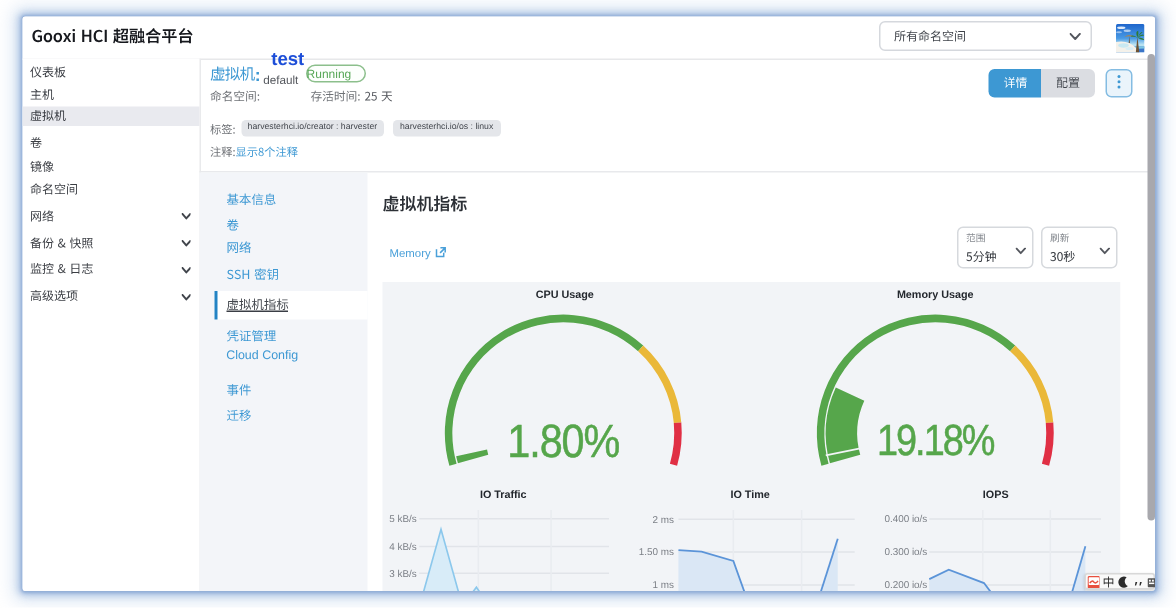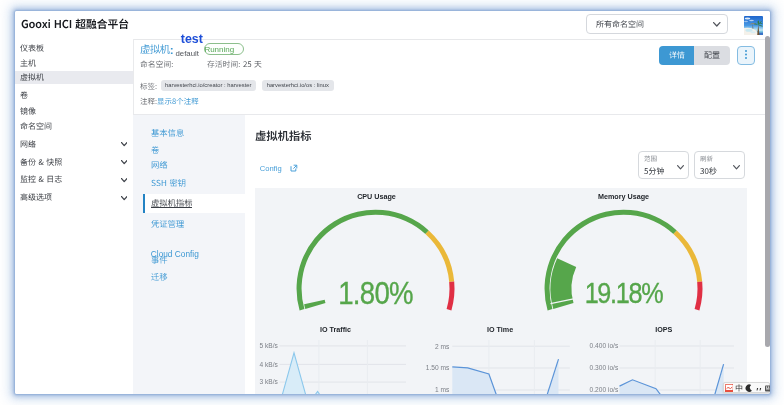--- a/index.html
+++ b/index.html
@@ -138,31 +138,31 @@
     <svg style="position:absolute;left:135.8px;top:174.8px;overflow:visible" width="35" height="2">
       <path fill="#3d98d3" d="M2.5 0.1Q1.9 0.1 1.3 -0.1Q0.8 -0.4 0.4 -0.8L0.9 -1.3Q1.2 -1.0 1.6 -0.8Q2.1 -0.6 2.5 -0.6Q3.1 -0.6 3.5 -0.8Q3.8 -1.1 3.8 -1.6Q3.8 -1.9 3.7 -2.1Q3.5 -2.3 3.3 -2.4Q3.1 -2.5 2.8 -2.6L1.9 -3.0Q1.6 -3.1 1.3 -3.3Q1.1 -3.5 0.9 -3.8Q0.7 -4.1 0.7 -4.6Q0.7 -5.1 0.9 -5.4Q1.2 -5.8 1.6 -6.0Q2.0 -6.2 2.6 -6.2Q3.1 -6.2 3.6 -6.0Q4.1 -5.8 4.4 -5.4L4.0 -5.0Q3.7 -5.2 3.4 -5.4Q3.0 -5.5 2.6 -5.5Q2.1 -5.5 1.8 -5.3Q1.5 -5.0 1.5 -4.6Q1.5 -4.3 1.6 -4.2Q1.8 -4.0 2.0 -3.8Q2.2 -3.7 2.5 -3.6L3.3 -3.2Q3.7 -3.1 4.0 -2.9Q4.3 -2.7 4.4 -2.4Q4.6 -2.1 4.6 -1.6Q4.6 -1.1 4.3 -0.7Q4.1 -0.3 3.6 -0.1Q3.2 0.1 2.5 0.1Z M7.5 0.1Q6.8 0.1 6.3 -0.1Q5.7 -0.4 5.3 -0.8L5.8 -1.3Q6.1 -1.0 6.6 -0.8Q7.0 -0.6 7.5 -0.6Q8.1 -0.6 8.4 -0.8Q8.8 -1.1 8.8 -1.6Q8.8 -1.9 8.6 -2.1Q8.5 -2.3 8.3 -2.4Q8.0 -2.5 7.7 -2.6L6.9 -3.0Q6.6 -3.1 6.3 -3.3Q6.0 -3.5 5.8 -3.8Q5.6 -4.1 5.6 -4.6Q5.6 -5.1 5.9 -5.4Q6.1 -5.8 6.6 -6.0Q7.0 -6.2 7.5 -6.2Q8.1 -6.2 8.6 -6.0Q9.0 -5.8 9.3 -5.4L8.9 -5.0Q8.6 -5.2 8.3 -5.4Q8.0 -5.5 7.5 -5.5Q7.0 -5.5 6.7 -5.3Q6.4 -5.0 6.4 -4.6Q6.4 -4.3 6.6 -4.2Q6.7 -4.0 6.9 -3.8Q7.2 -3.7 7.4 -3.6L8.3 -3.2Q8.6 -3.1 8.9 -2.9Q9.2 -2.7 9.4 -2.4Q9.5 -2.1 9.5 -1.6Q9.5 -1.1 9.3 -0.7Q9.0 -0.3 8.6 -0.1Q8.1 0.1 7.5 0.1Z M10.7 0.0V-6.1H11.5V-3.5H14.3V-6.1H15.1V0.0H14.3V-2.9H11.5V0.0Z M19.9 -4.6 20.4 -4.4Q20.2 -4.0 20.0 -3.5Q19.7 -3.1 19.3 -2.8L18.8 -3.1Q19.2 -3.4 19.5 -3.8Q19.8 -4.2 19.9 -4.6ZM20.9 -4.7H21.5V-3.1Q21.5 -3.0 21.6 -2.9Q21.7 -2.9 22.1 -2.9Q22.2 -2.9 22.4 -2.9Q22.6 -2.9 22.9 -2.9Q23.2 -2.9 23.4 -2.9Q23.7 -2.9 23.8 -2.9Q24.0 -2.9 24.1 -2.9Q24.2 -3.0 24.2 -3.2Q24.3 -3.4 24.3 -3.8Q24.4 -3.7 24.5 -3.7Q24.7 -3.6 24.8 -3.6Q24.8 -3.1 24.7 -2.8Q24.6 -2.5 24.4 -2.4Q24.2 -2.3 23.8 -2.3Q23.8 -2.3 23.6 -2.3Q23.4 -2.3 23.2 -2.3Q22.9 -2.3 22.7 -2.3Q22.5 -2.3 22.3 -2.3Q22.1 -2.3 22.0 -2.3Q21.6 -2.3 21.4 -2.4Q21.1 -2.5 21.0 -2.6Q20.9 -2.8 20.9 -3.1ZM21.3 -5.2 21.7 -5.6Q21.9 -5.5 22.2 -5.3Q22.5 -5.2 22.7 -5.0Q23.0 -4.8 23.1 -4.7L22.8 -4.3Q22.6 -4.4 22.4 -4.6Q22.2 -4.8 21.9 -4.9Q21.6 -5.1 21.3 -5.2ZM24.5 -4.2 24.9 -4.5Q25.2 -4.3 25.5 -4.1Q25.7 -3.8 26.0 -3.5Q26.2 -3.2 26.4 -3.0L25.9 -2.7Q25.7 -2.9 25.5 -3.2Q25.3 -3.5 25.0 -3.7Q24.8 -4.0 24.5 -4.2ZM24.1 -5.3 24.7 -5.0Q24.0 -4.3 23.1 -3.7Q22.2 -3.1 21.2 -2.6Q20.2 -2.2 19.1 -1.9Q19.1 -1.9 19.0 -2.0Q18.9 -2.1 18.9 -2.2Q18.8 -2.3 18.7 -2.4Q19.8 -2.6 20.8 -3.1Q21.9 -3.5 22.7 -4.0Q23.6 -4.6 24.1 -5.3ZM22.2 -2.1H22.9V0.0H22.2ZM24.8 -1.7H25.4V0.6H24.8ZM19.1 -6.3H26.1V-4.6H25.5V-5.7H19.7V-4.6H19.1ZM22.1 -7.0 22.7 -7.1Q22.8 -6.8 22.9 -6.5Q23.0 -6.3 23.0 -6.1L22.4 -6.0Q22.3 -6.2 22.3 -6.4Q22.2 -6.7 22.1 -7.0ZM19.8 -1.6H20.4V-0.3H25.2V0.3H19.8Z M31.2 -4.6H34.1V-4.1H31.2ZM31.2 -6.6H34.1V-6.0H31.2ZM31.2 -2.6H34.1V-2.1H31.2ZM33.7 -6.6H34.3V-0.2Q34.3 0.1 34.3 0.2Q34.2 0.4 34.0 0.4Q33.8 0.5 33.5 0.5Q33.2 0.6 32.8 0.6Q32.8 0.5 32.7 0.4Q32.7 0.3 32.7 0.1Q32.6 0.0 32.6 -0.0Q32.9 -0.0 33.2 -0.0Q33.5 -0.0 33.5 -0.0Q33.6 -0.0 33.7 -0.1Q33.7 -0.1 33.7 -0.2ZM31.0 -6.6H31.6V-3.1Q31.6 -2.6 31.6 -2.1Q31.5 -1.6 31.4 -1.1Q31.3 -0.6 31.1 -0.1Q30.9 0.3 30.5 0.7Q30.4 0.6 30.3 0.6Q30.3 0.5 30.1 0.5Q30.0 0.4 30.0 0.4Q30.4 -0.1 30.7 -0.7Q30.9 -1.3 30.9 -1.9Q31.0 -2.5 31.0 -3.1ZM28.3 -7.0 28.8 -6.8Q28.7 -6.3 28.4 -5.9Q28.2 -5.5 27.9 -5.1Q27.6 -4.7 27.3 -4.4Q27.3 -4.4 27.3 -4.5Q27.2 -4.7 27.1 -4.8Q27.1 -4.9 27.0 -5.0Q27.4 -5.3 27.7 -5.9Q28.1 -6.4 28.3 -7.0ZM28.1 -6.0H30.4V-5.5H27.9ZM28.2 0.6 28.2 0.0 28.4 -0.2 30.1 -1.1Q30.1 -0.9 30.2 -0.8Q30.2 -0.6 30.2 -0.5Q29.6 -0.2 29.3 -0.0Q28.9 0.2 28.7 0.3Q28.5 0.4 28.4 0.5Q28.3 0.5 28.2 0.6ZM27.6 -4.5H30.2V-4.0H27.6ZM27.2 -2.9H30.3V-2.3H27.2ZM28.2 0.6Q28.2 0.5 28.2 0.4Q28.1 0.3 28.1 0.2Q28.0 0.1 28.0 -0.0Q28.1 -0.1 28.2 -0.2Q28.4 -0.3 28.4 -0.6V-4.4H29.0V0.0Q29.0 0.0 28.9 0.1Q28.8 0.1 28.7 0.2Q28.6 0.2 28.5 0.3Q28.4 0.4 28.3 0.5Q28.2 0.5 28.2 0.6Z"></path>
     </svg>
     <svg style="position:absolute;left:135.8px;top:195.0px;overflow:visible" width="42" height="2">
       <path fill="#42464c" d="M4.0 -6.3H7.2V-5.8H4.0ZM1.4 -5.3H7.3V-4.7H1.4ZM1.5 -0.0H7.7V0.5H1.5ZM3.8 -7.0H4.4V-5.1H3.8ZM3.4 -2.4H4.0V0.3H3.4ZM5.0 -2.4H5.6V0.3H5.0ZM2.1 -4.0 6.3 -4.3 6.4 -3.9 2.1 -3.5ZM3.8 -4.9H4.3V-3.5Q4.3 -3.3 4.4 -3.2Q4.6 -3.2 4.9 -3.2Q5.0 -3.2 5.2 -3.2Q5.4 -3.2 5.6 -3.2Q5.8 -3.2 6.0 -3.2Q6.3 -3.2 6.5 -3.2Q6.7 -3.2 6.8 -3.2Q6.9 -3.2 7.0 -3.2Q7.1 -3.3 7.2 -3.4Q7.2 -3.5 7.2 -3.8Q7.3 -3.7 7.5 -3.6Q7.6 -3.6 7.7 -3.6Q7.7 -3.2 7.6 -3.0Q7.5 -2.9 7.3 -2.8Q7.2 -2.7 6.8 -2.7Q6.8 -2.7 6.6 -2.7Q6.4 -2.7 6.1 -2.7Q5.9 -2.7 5.6 -2.7Q5.4 -2.7 5.2 -2.7Q5.0 -2.7 4.9 -2.7Q4.4 -2.7 4.2 -2.8Q3.9 -2.8 3.8 -3.0Q3.8 -3.2 3.8 -3.5ZM1.1 -5.3H1.7V-3.3Q1.7 -2.8 1.7 -2.3Q1.6 -1.8 1.5 -1.3Q1.5 -0.8 1.3 -0.3Q1.1 0.2 0.9 0.7Q0.8 0.6 0.7 0.5Q0.6 0.5 0.5 0.4Q0.4 0.4 0.3 0.3Q0.6 -0.1 0.7 -0.5Q0.9 -1.0 1.0 -1.5Q1.0 -2.0 1.0 -2.4Q1.1 -2.9 1.1 -3.3ZM7.1 -5.3H7.2L7.3 -5.3L7.8 -5.2Q7.7 -4.8 7.5 -4.5Q7.4 -4.1 7.3 -3.9L6.7 -4.1Q6.8 -4.3 6.9 -4.6Q7.0 -4.9 7.1 -5.2ZM2.0 -1.9 2.5 -2.1Q2.6 -1.8 2.8 -1.6Q2.9 -1.3 3.0 -1.0Q3.1 -0.8 3.2 -0.6L2.6 -0.4Q2.6 -0.6 2.5 -0.8Q2.4 -1.1 2.2 -1.4Q2.1 -1.7 2.0 -1.9ZM6.6 -2.1 7.2 -1.9Q7.0 -1.5 6.7 -1.1Q6.5 -0.7 6.2 -0.4L5.8 -0.6Q5.9 -0.8 6.1 -1.1Q6.2 -1.3 6.4 -1.6Q6.5 -1.9 6.6 -2.1Z M8.5 -2.6Q9.0 -2.7 9.7 -2.9Q10.4 -3.1 11.0 -3.3L11.1 -2.8Q10.5 -2.5 9.9 -2.3Q9.2 -2.1 8.7 -2.0ZM8.6 -5.3H11.0V-4.7H8.6ZM9.7 -7.0H10.3V-0.1Q10.3 0.2 10.2 0.3Q10.1 0.5 10.0 0.5Q9.8 0.6 9.6 0.6Q9.3 0.6 8.9 0.6Q8.9 0.5 8.9 0.4Q8.8 0.2 8.8 0.1Q9.0 0.1 9.3 0.1Q9.5 0.1 9.5 0.1Q9.6 0.1 9.7 0.0Q9.7 0.0 9.7 -0.1ZM14.6 -2.6 15.1 -2.8Q15.4 -2.3 15.6 -1.8Q15.9 -1.3 16.1 -0.8Q16.3 -0.3 16.4 0.1L15.8 0.4Q15.7 0.0 15.5 -0.5Q15.3 -1.0 15.1 -1.5Q14.8 -2.1 14.6 -2.6ZM12.5 -6.0 13.1 -6.2Q13.3 -5.8 13.5 -5.3Q13.7 -4.9 13.9 -4.5Q14.1 -4.0 14.2 -3.7L13.6 -3.5Q13.5 -3.8 13.4 -4.2Q13.2 -4.7 13.0 -5.1Q12.8 -5.6 12.5 -6.0ZM15.0 -6.8 15.6 -6.7Q15.5 -5.4 15.4 -4.3Q15.3 -3.2 15.1 -2.3Q14.8 -1.4 14.4 -0.6Q13.9 0.1 13.2 0.6Q13.2 0.6 13.1 0.5Q13.0 0.4 12.9 0.3Q12.8 0.2 12.7 0.2Q13.4 -0.3 13.8 -1.0Q14.3 -1.7 14.5 -2.5Q14.7 -3.4 14.8 -4.5Q14.9 -5.5 15.0 -6.8ZM11.6 -0.1 11.5 -0.7 11.7 -1.0 13.6 -2.4Q13.7 -2.3 13.7 -2.1Q13.8 -2.0 13.9 -1.9Q13.2 -1.4 12.7 -1.1Q12.3 -0.7 12.1 -0.6Q11.9 -0.4 11.8 -0.3Q11.7 -0.2 11.6 -0.1ZM11.6 -0.1Q11.6 -0.2 11.5 -0.3Q11.4 -0.4 11.4 -0.5Q11.3 -0.5 11.3 -0.6Q11.3 -0.6 11.4 -0.8Q11.5 -0.9 11.6 -1.0Q11.7 -1.2 11.7 -1.4V-6.6H12.3V-0.9Q12.3 -0.9 12.2 -0.8Q12.1 -0.8 12.0 -0.7Q11.9 -0.6 11.8 -0.5Q11.7 -0.4 11.7 -0.3Q11.6 -0.2 11.6 -0.1Z M21.1 -6.5H23.2V-5.9H21.1ZM20.7 -6.5H21.3V-3.8Q21.3 -3.3 21.3 -2.7Q21.2 -2.1 21.1 -1.5Q21.0 -0.9 20.7 -0.4Q20.4 0.2 20.0 0.7Q19.9 0.6 19.8 0.5Q19.8 0.4 19.7 0.4Q19.6 0.3 19.5 0.3Q19.9 -0.2 20.2 -0.7Q20.4 -1.2 20.5 -1.7Q20.7 -2.3 20.7 -2.8Q20.7 -3.4 20.7 -3.8ZM22.9 -6.5H23.5V-0.5Q23.5 -0.3 23.5 -0.2Q23.5 -0.1 23.6 -0.0Q23.6 0.0 23.7 0.0Q23.8 0.0 23.8 0.0Q23.9 0.0 24.0 0.0Q24.1 0.0 24.1 -0.1Q24.2 -0.1 24.2 -0.2Q24.2 -0.2 24.2 -0.4Q24.2 -0.5 24.2 -0.8Q24.2 -1.1 24.2 -1.6Q24.3 -1.5 24.5 -1.4Q24.6 -1.3 24.7 -1.3Q24.7 -1.1 24.7 -0.8Q24.7 -0.5 24.7 -0.3Q24.7 -0.1 24.7 0.0Q24.6 0.3 24.4 0.5Q24.3 0.5 24.2 0.6Q24.1 0.6 24.0 0.6Q23.9 0.6 23.8 0.6Q23.6 0.6 23.6 0.6Q23.4 0.6 23.3 0.5Q23.2 0.5 23.1 0.4Q23.0 0.4 23.0 0.3Q22.9 0.2 22.9 -0.0Q22.9 -0.2 22.9 -0.6ZM17.0 -5.2H20.2V-4.6H17.0ZM18.4 -7.0H19.0V0.7H18.4ZM18.4 -4.8 18.8 -4.7Q18.7 -4.2 18.5 -3.6Q18.3 -3.1 18.1 -2.6Q17.9 -2.1 17.7 -1.6Q17.4 -1.2 17.2 -0.9Q17.1 -1.0 17.0 -1.2Q16.9 -1.3 16.8 -1.5Q17.1 -1.7 17.3 -2.1Q17.5 -2.5 17.7 -3.0Q17.9 -3.4 18.1 -3.9Q18.3 -4.4 18.4 -4.8ZM19.0 -3.9Q19.0 -3.8 19.2 -3.6Q19.4 -3.4 19.6 -3.2Q19.9 -2.9 20.0 -2.7Q20.2 -2.5 20.3 -2.5L19.9 -1.9Q19.8 -2.1 19.6 -2.3Q19.5 -2.5 19.3 -2.8Q19.1 -3.1 18.9 -3.3Q18.7 -3.5 18.6 -3.6Z M28.6 -6.9H29.2V-4.6Q29.2 -4.4 29.3 -4.3Q29.4 -4.2 29.8 -4.2Q29.9 -4.2 30.1 -4.2Q30.2 -4.2 30.5 -4.2Q30.7 -4.2 31.0 -4.2Q31.2 -4.2 31.4 -4.2Q31.6 -4.2 31.7 -4.2Q31.9 -4.2 32.0 -4.3Q32.1 -4.4 32.2 -4.6Q32.2 -4.8 32.3 -5.3Q32.4 -5.2 32.5 -5.2Q32.7 -5.1 32.8 -5.1Q32.8 -4.5 32.7 -4.2Q32.6 -3.9 32.4 -3.8Q32.1 -3.7 31.7 -3.7Q31.7 -3.7 31.5 -3.7Q31.3 -3.7 31.0 -3.7Q30.7 -3.7 30.5 -3.7Q30.2 -3.7 30.0 -3.7Q29.8 -3.7 29.8 -3.7Q29.3 -3.7 29.0 -3.8Q28.8 -3.8 28.7 -4.0Q28.6 -4.2 28.6 -4.6ZM31.8 -6.5 32.3 -6.0Q31.9 -5.8 31.3 -5.7Q30.8 -5.5 30.2 -5.4Q29.6 -5.3 29.0 -5.2Q29.0 -5.3 28.9 -5.4Q28.9 -5.5 28.8 -5.6Q29.3 -5.7 29.9 -5.9Q30.5 -6.0 31.0 -6.2Q31.5 -6.3 31.8 -6.5ZM28.6 -3.0H32.5V0.6H31.9V-2.4H29.1V0.7H28.6ZM28.9 -1.6H32.1V-1.1H28.9ZM28.8 -0.2H32.1V0.3H28.8ZM25.2 -2.6Q25.5 -2.7 26.0 -2.8Q26.5 -2.9 27.0 -3.1Q27.5 -3.2 28.1 -3.4L28.1 -2.8Q27.4 -2.6 26.7 -2.4Q25.9 -2.1 25.3 -2.0ZM25.3 -5.3H28.0V-4.7H25.3ZM26.4 -7.0H27.0V-0.1Q27.0 0.2 27.0 0.3Q26.9 0.5 26.7 0.5Q26.6 0.6 26.3 0.6Q26.0 0.7 25.6 0.7Q25.6 0.5 25.6 0.4Q25.5 0.2 25.4 0.1Q25.7 0.1 26.0 0.1Q26.2 0.1 26.3 0.1Q26.4 0.1 26.4 0.0Q26.4 0.0 26.4 -0.1Z M37.1 -6.3H40.7V-5.8H37.1ZM36.7 -4.4H41.1V-3.8H36.7ZM38.5 -4.1H39.1V-0.1Q39.1 0.1 39.0 0.3Q39.0 0.4 38.8 0.5Q38.6 0.6 38.3 0.6Q38.0 0.6 37.6 0.6Q37.6 0.5 37.5 0.3Q37.5 0.1 37.4 -0.0Q37.7 0.0 38.0 0.0Q38.2 0.0 38.3 0.0Q38.4 -0.0 38.4 -0.0Q38.5 -0.1 38.5 -0.1ZM39.7 -2.7 40.2 -2.9Q40.4 -2.5 40.6 -2.0Q40.8 -1.5 40.9 -1.1Q41.1 -0.7 41.1 -0.3L40.6 -0.1Q40.5 -0.5 40.4 -0.9Q40.2 -1.3 40.0 -1.8Q39.9 -2.3 39.7 -2.7ZM37.3 -2.8 37.8 -2.7Q37.7 -2.2 37.5 -1.8Q37.4 -1.3 37.2 -0.9Q37.0 -0.5 36.7 -0.1Q36.7 -0.2 36.6 -0.3Q36.5 -0.3 36.4 -0.4Q36.3 -0.4 36.2 -0.5Q36.6 -0.9 36.8 -1.6Q37.1 -2.2 37.3 -2.8ZM33.6 -5.2H36.6V-4.6H33.6ZM34.9 -7.0H35.5V0.7H34.9ZM34.8 -4.9 35.2 -4.7Q35.1 -4.3 35.0 -3.8Q34.8 -3.3 34.6 -2.8Q34.4 -2.3 34.2 -1.9Q34.0 -1.5 33.7 -1.2Q33.7 -1.3 33.7 -1.4Q33.6 -1.5 33.5 -1.6Q33.5 -1.7 33.4 -1.8Q33.7 -2.1 34.0 -2.6Q34.2 -3.2 34.5 -3.7Q34.7 -4.3 34.8 -4.9ZM35.5 -4.5Q35.5 -4.4 35.7 -4.2Q35.9 -4.0 36.0 -3.7Q36.2 -3.5 36.4 -3.3Q36.6 -3.1 36.6 -3.0L36.3 -2.5Q36.2 -2.6 36.0 -2.9Q35.9 -3.1 35.7 -3.4Q35.5 -3.6 35.4 -3.8Q35.2 -4.1 35.1 -4.2Z"></path>
     </svg>
     <div style="position:absolute;left:135.8px;top:196.2px;width:41.5px;height:1px;background:#3a3e45"></div>
     <svg style="position:absolute;left:135.8px;top:215.6px;overflow:visible" width="33" height="2">
       <path fill="#3d98d3" d="M2.2 -2.4H2.8V-1.6Q2.8 -1.2 2.6 -0.8Q2.5 -0.3 2.0 0.0Q1.6 0.4 0.7 0.7Q0.7 0.6 0.6 0.5Q0.5 0.4 0.5 0.3Q0.4 0.2 0.3 0.1Q0.9 -0.0 1.3 -0.2Q1.7 -0.4 1.9 -0.7Q2.0 -0.9 2.1 -1.1Q2.2 -1.4 2.2 -1.6ZM2.4 -2.4H5.7V-1.8H2.4ZM5.4 -2.4H6.0V-0.3Q6.0 -0.1 6.1 -0.1Q6.2 -0.0 6.3 -0.0Q6.4 -0.0 6.5 -0.0Q6.6 -0.0 6.8 -0.0Q6.9 -0.0 7.0 -0.0Q7.1 -0.0 7.2 -0.0Q7.3 -0.0 7.4 -0.1Q7.4 -0.2 7.5 -0.4Q7.5 -0.6 7.5 -1.1Q7.6 -1.0 7.7 -1.0Q7.8 -0.9 7.9 -0.9Q8.0 -0.8 8.0 -0.8Q8.0 -0.3 7.9 0.0Q7.9 0.3 7.7 0.4Q7.5 0.5 7.2 0.5Q7.2 0.5 7.1 0.5Q6.9 0.5 6.8 0.5Q6.6 0.5 6.5 0.5Q6.3 0.5 6.3 0.5Q5.9 0.5 5.8 0.5Q5.6 0.4 5.5 0.2Q5.4 0.0 5.4 -0.3ZM7.0 -6.9 7.5 -6.4Q6.9 -6.3 6.1 -6.2Q5.4 -6.1 4.6 -6.0Q3.7 -5.9 3.0 -5.9Q3.0 -6.0 2.9 -6.1Q2.9 -6.2 2.8 -6.3Q3.4 -6.4 4.0 -6.4Q4.6 -6.5 5.1 -6.6Q5.7 -6.6 6.2 -6.7Q6.7 -6.8 7.0 -6.9ZM2.5 -5.1H7.9V-4.6H2.5ZM2.8 -3.6H7.7V-3.0H2.8ZM4.8 -6.4H5.5V-3.3H4.8ZM2.3 -7.0 2.8 -6.8Q2.6 -6.3 2.2 -5.8Q1.9 -5.3 1.5 -4.9Q1.1 -4.5 0.7 -4.2Q0.6 -4.2 0.5 -4.3Q0.4 -4.4 0.4 -4.5Q0.3 -4.6 0.2 -4.6Q0.8 -5.0 1.4 -5.7Q1.9 -6.3 2.3 -7.0ZM1.4 -5.2 2.0 -5.8 2.0 -5.8V-2.8H1.4Z M13.7 -6.2H14.3V0.1H13.7ZM11.9 -4.2H12.5V0.1H11.9ZM13.9 -3.6H16.0V-3.0H13.9ZM11.5 -6.3H16.1V-5.8H11.5ZM11.2 -0.2H16.3V0.3H11.2ZM9.1 -6.4 9.6 -6.8Q9.8 -6.6 10.0 -6.4Q10.3 -6.1 10.5 -5.9Q10.7 -5.7 10.9 -5.5L10.4 -5.1Q10.3 -5.3 10.1 -5.5Q9.9 -5.7 9.6 -6.0Q9.4 -6.2 9.1 -6.4ZM9.8 0.4 9.7 -0.2 9.8 -0.4 11.3 -1.6Q11.4 -1.5 11.4 -1.4Q11.4 -1.3 11.5 -1.2Q11.5 -1.1 11.6 -1.0Q11.0 -0.6 10.7 -0.3Q10.4 -0.1 10.2 0.1Q10.0 0.2 9.9 0.3Q9.9 0.4 9.8 0.4ZM8.7 -4.4H10.3V-3.8H8.7ZM9.8 0.4Q9.8 0.4 9.7 0.3Q9.6 0.2 9.6 0.1Q9.5 0.0 9.4 0.0Q9.5 -0.1 9.6 -0.2Q9.7 -0.3 9.8 -0.5Q9.9 -0.7 9.9 -0.9V-4.4H10.5V-0.5Q10.5 -0.5 10.4 -0.4Q10.4 -0.3 10.2 -0.2Q10.1 -0.1 10.0 0.0Q9.9 0.1 9.9 0.2Q9.8 0.4 9.8 0.4Z M18.8 -0.1H23.2V0.4H18.8ZM17.4 -4.6H24.2V-3.3H23.6V-4.2H18.0V-3.3H17.4ZM18.8 -3.6H23.2V-2.0H18.8V-2.4H22.6V-3.2H18.8ZM18.8 -1.4H23.6V0.7H23.0V-0.9H18.8ZM18.4 -3.6H19.0V0.7H18.4ZM20.3 -5.2 20.8 -5.3Q20.9 -5.1 21.0 -4.9Q21.1 -4.7 21.2 -4.5L20.6 -4.4Q20.6 -4.5 20.5 -4.8Q20.4 -5.0 20.3 -5.2ZM18.0 -6.3H20.6V-5.8H18.0ZM21.4 -6.3H24.4V-5.8H21.4ZM18.0 -7.0 18.6 -6.9Q18.4 -6.3 18.1 -5.7Q17.8 -5.2 17.5 -4.8Q17.4 -4.9 17.3 -4.9Q17.2 -5.0 17.1 -5.0Q17.0 -5.1 17.0 -5.1Q17.3 -5.5 17.6 -6.0Q17.8 -6.5 18.0 -7.0ZM21.5 -7.0 22.1 -6.9Q22.0 -6.4 21.7 -5.9Q21.5 -5.4 21.2 -5.1Q21.1 -5.2 21.1 -5.2Q21.0 -5.3 20.9 -5.3Q20.8 -5.4 20.7 -5.4Q21.0 -5.7 21.2 -6.1Q21.4 -6.5 21.5 -7.0ZM18.7 -6.0 19.2 -6.1Q19.3 -5.9 19.5 -5.6Q19.6 -5.3 19.7 -5.1L19.2 -4.9Q19.1 -5.1 19.0 -5.4Q18.8 -5.7 18.7 -6.0ZM22.2 -5.9 22.7 -6.1Q22.9 -5.9 23.1 -5.6Q23.3 -5.3 23.4 -5.1L22.9 -4.9Q22.8 -5.1 22.6 -5.4Q22.4 -5.7 22.2 -5.9Z M28.9 -4.5V-3.4H31.9V-4.5ZM28.9 -6.0V-5.0H31.9V-6.0ZM28.3 -6.6H32.5V-2.9H28.3ZM28.2 -1.9H32.6V-1.3H28.2ZM27.5 -0.2H32.9V0.4H27.5ZM25.3 -6.4H27.9V-5.8H25.3ZM25.4 -4.0H27.7V-3.4H25.4ZM25.2 -0.8Q25.5 -0.9 26.0 -1.1Q26.4 -1.2 26.9 -1.3Q27.3 -1.5 27.8 -1.7L27.9 -1.1Q27.3 -0.8 26.6 -0.6Q25.9 -0.4 25.3 -0.2ZM26.3 -6.2H26.9V-1.0L26.3 -0.9ZM30.1 -6.3H30.7V-3.1H30.7V0.1H30.1V-3.1H30.1Z"></path>
     </svg>
-    <div style="position:absolute;left:135.8px;top:238px;font:8.3px 'Liberation Sans',sans-serif;color:#3d98d3">Cloud Config</div>
+    <div style="position:absolute;left:135.8px;top:220px;font:8.3px 'Liberation Sans',sans-serif;color:#3d98d3">Cloud Config</div>
     <svg style="position:absolute;left:135.8px;top:252.1px;overflow:visible" width="17" height="2">
       <path fill="#3d98d3" d="M3.8 -7.0H4.4V-0.0Q4.4 0.2 4.4 0.4Q4.3 0.5 4.1 0.6Q3.9 0.7 3.5 0.7Q3.2 0.7 2.7 0.7Q2.7 0.6 2.6 0.4Q2.5 0.3 2.5 0.2Q2.7 0.2 2.9 0.2Q3.2 0.2 3.4 0.2Q3.5 0.2 3.6 0.2Q3.7 0.2 3.8 0.1Q3.8 0.1 3.8 -0.0ZM0.6 -6.3H7.8V-5.8H0.6ZM2.0 -4.9V-4.3H6.3V-4.9ZM1.4 -5.3H6.9V-3.8H1.4ZM1.2 -3.2H7.1V-0.2H6.4V-2.8H1.2ZM0.4 -2.2H7.9V-1.7H0.4ZM1.1 -1.1H6.8V-0.6H1.1Z M13.3 -6.9H13.9V0.7H13.3ZM11.9 -6.6 12.5 -6.4Q12.4 -5.9 12.2 -5.3Q12.0 -4.7 11.8 -4.3Q11.6 -3.8 11.4 -3.4Q11.3 -3.4 11.2 -3.5Q11.1 -3.6 11.0 -3.6Q10.9 -3.7 10.9 -3.7Q11.1 -4.1 11.3 -4.5Q11.5 -5.0 11.6 -5.5Q11.8 -6.0 11.9 -6.6ZM12.0 -5.3H15.8V-4.7H11.8ZM10.9 -2.8H16.2V-2.2H10.9ZM10.5 -6.9 11.1 -6.8Q10.8 -6.1 10.5 -5.4Q10.2 -4.7 9.8 -4.1Q9.4 -3.5 8.9 -3.0Q8.9 -3.1 8.8 -3.2Q8.8 -3.3 8.7 -3.4Q8.6 -3.6 8.6 -3.6Q9.0 -4.0 9.3 -4.6Q9.7 -5.1 10.0 -5.7Q10.3 -6.3 10.5 -6.9ZM9.7 -4.8 10.3 -5.4 10.3 -5.4V0.6H9.7Z"></path>
     </svg>
     <svg style="position:absolute;left:135.8px;top:269.0px;overflow:visible" width="17" height="2">
       <path fill="#3d98d3" d="M2.6 -4.1H7.9V-3.5H2.6ZM4.9 -6.2H5.5V-0.5H4.9ZM6.9 -6.9 7.4 -6.4Q6.8 -6.2 6.1 -6.1Q5.3 -5.9 4.5 -5.8Q3.7 -5.7 2.9 -5.6Q2.9 -5.8 2.9 -5.9Q2.8 -6.0 2.8 -6.1Q3.3 -6.2 3.9 -6.3Q4.5 -6.3 5.1 -6.4Q5.6 -6.5 6.1 -6.7Q6.6 -6.8 6.9 -6.9ZM0.5 -6.4 1.0 -6.7Q1.2 -6.5 1.5 -6.3Q1.7 -6.0 2.0 -5.8Q2.2 -5.6 2.3 -5.4L1.8 -5.0Q1.7 -5.2 1.5 -5.4Q1.3 -5.7 1.0 -5.9Q0.8 -6.2 0.5 -6.4ZM2.2 -3.7V-0.7H1.6V-3.1H0.4V-3.7ZM1.9 -1.0Q2.1 -1.0 2.3 -0.9Q2.4 -0.7 2.8 -0.5Q3.2 -0.3 3.7 -0.2Q4.3 -0.1 5.0 -0.1Q5.3 -0.1 5.7 -0.1Q6.1 -0.1 6.5 -0.2Q6.9 -0.2 7.3 -0.2Q7.7 -0.2 8.0 -0.3Q8.0 -0.2 7.9 -0.1Q7.9 0.0 7.9 0.1Q7.8 0.3 7.8 0.3Q7.6 0.4 7.2 0.4Q6.9 0.4 6.5 0.4Q6.0 0.4 5.6 0.4Q5.2 0.4 4.9 0.4Q4.2 0.4 3.6 0.3Q3.1 0.2 2.6 -0.0Q2.4 -0.2 2.2 -0.4Q2.0 -0.5 1.9 -0.5Q1.7 -0.5 1.5 -0.4Q1.4 -0.2 1.2 0.0Q1.0 0.2 0.7 0.5L0.3 -0.0Q0.8 -0.5 1.2 -0.8Q1.6 -1.0 1.9 -1.0Z M10.0 -6.3H10.5V0.7H10.0ZM8.7 -4.6H11.6V-4.0H8.7ZM9.9 -4.4 10.3 -4.2Q10.2 -3.8 10.0 -3.3Q9.9 -2.8 9.7 -2.4Q9.5 -1.9 9.3 -1.5Q9.1 -1.1 8.9 -0.8Q8.8 -0.9 8.7 -1.1Q8.6 -1.3 8.6 -1.4Q8.8 -1.7 9.1 -2.2Q9.4 -2.7 9.6 -3.3Q9.8 -3.9 9.9 -4.4ZM11.1 -6.9 11.5 -6.4Q11.2 -6.3 10.7 -6.1Q10.3 -6.0 9.8 -5.9Q9.4 -5.8 9.0 -5.8Q8.9 -5.9 8.9 -6.0Q8.8 -6.1 8.8 -6.2Q9.2 -6.3 9.6 -6.4Q10.1 -6.5 10.5 -6.6Q10.8 -6.8 11.1 -6.9ZM10.5 -3.8Q10.6 -3.8 10.7 -3.6Q10.9 -3.4 11.0 -3.2Q11.2 -3.0 11.3 -2.8Q11.5 -2.6 11.5 -2.5L11.2 -2.1Q11.1 -2.2 11.0 -2.4Q10.9 -2.6 10.7 -2.8Q10.6 -3.1 10.4 -3.3Q10.3 -3.5 10.2 -3.6ZM13.6 -7.0 14.2 -6.8Q13.9 -6.3 13.3 -5.7Q12.7 -5.2 11.9 -4.7Q11.8 -4.8 11.8 -4.9Q11.7 -5.0 11.6 -5.0Q11.5 -5.1 11.5 -5.1Q12.2 -5.5 12.8 -6.0Q13.3 -6.5 13.6 -7.0ZM14.1 -4.0 14.7 -3.8Q14.3 -3.2 13.6 -2.5Q13.0 -1.9 12.0 -1.4Q11.9 -1.4 11.9 -1.5Q11.8 -1.6 11.7 -1.7Q11.6 -1.7 11.6 -1.8Q12.2 -2.1 12.7 -2.4Q13.2 -2.8 13.5 -3.2Q13.9 -3.6 14.1 -4.0ZM13.3 -6.2H15.3V-5.6H12.9ZM15.2 -6.2H15.3L15.4 -6.2L15.8 -6.0Q15.5 -5.4 15.1 -4.9Q14.7 -4.5 14.2 -4.1Q13.6 -3.8 13.0 -3.5Q12.4 -3.3 11.8 -3.1Q11.8 -3.2 11.7 -3.4Q11.6 -3.5 11.5 -3.6Q12.1 -3.7 12.6 -3.9Q13.2 -4.2 13.7 -4.5Q14.2 -4.8 14.6 -5.2Q14.9 -5.6 15.2 -6.1ZM13.7 -3.2H15.8V-2.7H13.2ZM15.6 -3.2H15.7L15.8 -3.2L16.3 -3.0Q16.0 -2.2 15.5 -1.6Q15.0 -1.0 14.4 -0.5Q13.8 -0.1 13.1 0.2Q12.4 0.5 11.6 0.7Q11.6 0.6 11.5 0.4Q11.4 0.3 11.3 0.2Q12.0 0.0 12.7 -0.2Q13.4 -0.5 13.9 -0.9Q14.5 -1.3 15.0 -1.8Q15.4 -2.4 15.6 -3.1ZM12.5 -4.9 13.0 -5.2Q13.3 -5.0 13.6 -4.8Q13.9 -4.6 14.0 -4.4L13.5 -4.1Q13.4 -4.3 13.1 -4.5Q12.8 -4.7 12.5 -4.9ZM12.9 -1.6 13.4 -1.9Q13.7 -1.7 14.0 -1.5Q14.4 -1.2 14.5 -1.0L14.1 -0.7Q13.9 -0.9 13.6 -1.1Q13.2 -1.4 12.9 -1.6Z"></path>
     </svg>
     <svg style="position:absolute;left:239.6px;top:128.6px;overflow:visible" width="56" height="2">
       <path fill="#2c3036" d="M5.5 -8.8H9.8V-7.9H5.5ZM2.1 -7.3H9.7V-6.3H2.1ZM2.1 -0.2H10.6V0.8H2.1ZM4.9 -9.6H6.2V-6.9H4.9ZM4.6 -3.3H5.7V0.4H4.6ZM6.6 -3.3H7.8V0.4H6.6ZM2.9 -5.5 8.5 -5.9 8.6 -5.1 3.0 -4.7ZM4.9 -6.5H6.1V-4.8Q6.1 -4.6 6.2 -4.5Q6.4 -4.5 6.8 -4.5Q6.9 -4.5 7.1 -4.5Q7.4 -4.5 7.6 -4.5Q7.9 -4.5 8.2 -4.5Q8.4 -4.5 8.7 -4.5Q8.9 -4.5 9.0 -4.5Q9.2 -4.5 9.4 -4.5Q9.5 -4.5 9.5 -4.7Q9.6 -4.8 9.6 -5.1Q9.8 -5.0 10.1 -4.9Q10.4 -4.8 10.6 -4.8Q10.5 -4.3 10.4 -4.0Q10.2 -3.8 9.9 -3.7Q9.6 -3.6 9.1 -3.6Q9.0 -3.6 8.8 -3.6Q8.6 -3.6 8.2 -3.6Q7.9 -3.6 7.6 -3.6Q7.3 -3.6 7.1 -3.6Q6.9 -3.6 6.8 -3.6Q6.0 -3.6 5.6 -3.7Q5.2 -3.8 5.1 -4.0Q4.9 -4.3 4.9 -4.8ZM1.4 -7.3H2.6V-4.7Q2.6 -4.0 2.5 -3.3Q2.5 -2.6 2.4 -1.8Q2.3 -1.1 2.0 -0.3Q1.8 0.4 1.4 1.0Q1.3 0.9 1.1 0.8Q0.9 0.6 0.7 0.5Q0.5 0.4 0.4 0.4Q0.7 -0.2 0.9 -0.8Q1.1 -1.5 1.2 -2.2Q1.3 -2.8 1.4 -3.5Q1.4 -4.1 1.4 -4.7ZM9.4 -7.3H9.6L9.8 -7.3L10.7 -7.1Q10.6 -6.6 10.4 -6.1Q10.2 -5.6 10.0 -5.2L8.9 -5.6Q9.1 -5.9 9.2 -6.3Q9.3 -6.7 9.4 -7.1ZM2.6 -2.5 3.6 -2.8Q3.8 -2.6 3.9 -2.2Q4.1 -1.9 4.2 -1.5Q4.4 -1.2 4.4 -0.9L3.4 -0.5Q3.3 -0.8 3.2 -1.1Q3.1 -1.5 2.9 -1.8Q2.8 -2.2 2.6 -2.5ZM8.9 -2.9 10.1 -2.6Q9.8 -2.0 9.4 -1.5Q9.1 -0.9 8.8 -0.6L7.9 -0.9Q8.1 -1.2 8.3 -1.5Q8.5 -1.9 8.6 -2.2Q8.8 -2.6 8.9 -2.9Z M11.6 -3.8Q12.2 -3.9 13.1 -4.2Q14.1 -4.4 15.0 -4.7L15.2 -3.6Q14.3 -3.3 13.4 -3.1Q12.6 -2.8 11.8 -2.6ZM11.7 -7.4H15.0V-6.3H11.7ZM13.0 -9.6H14.1V-0.4Q14.1 0.1 14.0 0.3Q13.9 0.6 13.7 0.7Q13.4 0.9 13.1 0.9Q12.7 0.9 12.1 0.9Q12.1 0.7 12.0 0.4Q11.9 0.1 11.8 -0.2Q12.1 -0.2 12.4 -0.2Q12.7 -0.2 12.8 -0.2Q12.9 -0.2 12.9 -0.2Q13.0 -0.2 13.0 -0.4ZM19.8 -3.4 20.8 -3.8Q21.2 -3.2 21.5 -2.5Q21.8 -1.7 22.1 -1.1Q22.3 -0.4 22.4 0.2L21.3 0.7Q21.2 0.1 21.0 -0.6Q20.7 -1.3 20.4 -2.0Q20.1 -2.7 19.8 -3.4ZM17.1 -8.1 18.1 -8.5Q18.4 -8.0 18.7 -7.4Q19.0 -6.8 19.2 -6.2Q19.4 -5.6 19.5 -5.2L18.4 -4.7Q18.3 -5.1 18.1 -5.7Q17.9 -6.3 17.7 -6.9Q17.4 -7.6 17.1 -8.1ZM20.3 -9.3 21.5 -9.3Q21.4 -7.5 21.3 -5.9Q21.1 -4.4 20.8 -3.1Q20.5 -1.9 19.9 -0.8Q19.3 0.2 18.4 0.9Q18.3 0.8 18.1 0.7Q18.0 0.5 17.8 0.3Q17.6 0.2 17.4 0.1Q18.3 -0.6 18.8 -1.5Q19.4 -2.4 19.7 -3.6Q20.0 -4.8 20.1 -6.2Q20.2 -7.6 20.3 -9.3ZM15.8 0.1 15.6 -1.1 15.8 -1.5 18.5 -3.4Q18.6 -3.2 18.8 -2.9Q18.9 -2.6 19.0 -2.4Q18.0 -1.7 17.4 -1.3Q16.9 -0.8 16.5 -0.6Q16.2 -0.3 16.1 -0.1Q15.9 0.0 15.8 0.1ZM15.8 0.1Q15.8 0.0 15.7 -0.2Q15.5 -0.4 15.4 -0.5Q15.3 -0.7 15.2 -0.8Q15.3 -0.9 15.5 -1.0Q15.6 -1.2 15.7 -1.4Q15.8 -1.6 15.8 -1.9V-9.1H17.0V-1.2Q17.0 -1.2 16.8 -1.1Q16.7 -1.0 16.6 -0.9Q16.4 -0.7 16.2 -0.5Q16.0 -0.4 15.9 -0.2Q15.8 -0.0 15.8 0.1Z M28.9 -8.9H31.4V-7.8H28.9ZM28.1 -8.9H29.3V-5.3Q29.3 -4.6 29.3 -3.7Q29.2 -2.9 29.0 -2.1Q28.8 -1.2 28.4 -0.4Q28.0 0.3 27.4 1.0Q27.3 0.9 27.2 0.7Q27.0 0.6 26.8 0.4Q26.6 0.3 26.5 0.2Q27.1 -0.4 27.4 -1.1Q27.7 -1.7 27.9 -2.5Q28.0 -3.2 28.1 -3.9Q28.1 -4.6 28.1 -5.3ZM30.9 -8.9H32.1V-0.9Q32.1 -0.6 32.1 -0.5Q32.2 -0.4 32.2 -0.3Q32.2 -0.2 32.3 -0.2Q32.4 -0.2 32.4 -0.2Q32.5 -0.2 32.6 -0.2Q32.7 -0.2 32.7 -0.3Q32.8 -0.4 32.8 -0.5Q32.8 -0.5 32.8 -0.7Q32.8 -0.9 32.8 -1.3Q32.8 -1.7 32.8 -2.2Q33.0 -2.1 33.3 -2.0Q33.5 -1.8 33.7 -1.8Q33.7 -1.4 33.7 -1.1Q33.7 -0.8 33.7 -0.5Q33.7 -0.2 33.6 -0.0Q33.5 0.5 33.3 0.7Q33.1 0.8 33.0 0.8Q32.8 0.9 32.6 0.9Q32.5 0.9 32.3 0.9Q32.1 0.9 32.0 0.9Q31.8 0.9 31.6 0.8Q31.4 0.7 31.2 0.6Q31.1 0.5 31.1 0.3Q31.0 0.2 31.0 -0.1Q30.9 -0.4 30.9 -0.8ZM23.1 -7.2H27.5V-6.1H23.1ZM24.9 -9.6H26.0V1.0H24.9ZM24.8 -6.5 25.5 -6.2Q25.4 -5.5 25.2 -4.8Q25.0 -4.0 24.7 -3.3Q24.4 -2.6 24.1 -2.0Q23.8 -1.4 23.4 -1.0Q23.3 -1.3 23.2 -1.6Q23.0 -1.9 22.8 -2.1Q23.2 -2.5 23.5 -3.0Q23.8 -3.5 24.0 -4.1Q24.3 -4.7 24.5 -5.3Q24.7 -5.9 24.8 -6.5ZM25.9 -5.4Q26.1 -5.3 26.3 -5.0Q26.6 -4.7 26.8 -4.4Q27.1 -4.1 27.3 -3.8Q27.6 -3.5 27.7 -3.4L27.0 -2.4Q26.8 -2.6 26.6 -3.0Q26.4 -3.3 26.2 -3.7Q26.0 -4.0 25.7 -4.3Q25.5 -4.6 25.4 -4.8Z M38.8 -9.5H40.0V-6.4Q40.0 -6.1 40.2 -6.1Q40.3 -6.0 40.8 -6.0Q40.9 -6.0 41.1 -6.0Q41.3 -6.0 41.6 -6.0Q41.9 -6.0 42.1 -6.0Q42.4 -6.0 42.6 -6.0Q42.8 -6.0 43.0 -6.0Q43.2 -6.0 43.4 -6.1Q43.5 -6.2 43.6 -6.4Q43.7 -6.7 43.7 -7.3Q43.9 -7.2 44.2 -7.0Q44.6 -6.9 44.8 -6.9Q44.7 -6.1 44.6 -5.6Q44.4 -5.2 44.0 -5.0Q43.7 -4.9 43.0 -4.9Q43.0 -4.9 42.7 -4.9Q42.5 -4.9 42.2 -4.9Q41.9 -4.9 41.6 -4.9Q41.3 -4.9 41.0 -4.9Q40.8 -4.9 40.7 -4.9Q40.0 -4.9 39.6 -5.0Q39.1 -5.2 39.0 -5.5Q38.8 -5.8 38.8 -6.4ZM43.2 -9.0 44.1 -8.1Q43.5 -7.9 42.8 -7.7Q42.0 -7.5 41.2 -7.3Q40.4 -7.1 39.7 -7.0Q39.7 -7.2 39.6 -7.4Q39.4 -7.7 39.3 -7.9Q40.0 -8.0 40.8 -8.2Q41.5 -8.4 42.1 -8.6Q42.8 -8.8 43.2 -9.0ZM38.8 -4.1H44.3V0.9H43.1V-3.1H39.9V1.0H38.8ZM39.4 -2.3H43.5V-1.4H39.4ZM39.4 -0.5H43.5V0.5H39.4ZM34.2 -3.7Q34.7 -3.9 35.4 -4.0Q36.0 -4.2 36.8 -4.4Q37.5 -4.6 38.2 -4.8L38.4 -3.6Q37.4 -3.4 36.3 -3.1Q35.3 -2.8 34.5 -2.6ZM34.3 -7.4H38.2V-6.3H34.3ZM35.8 -9.6H37.0V-0.4Q37.0 0.1 36.9 0.4Q36.8 0.6 36.5 0.7Q36.3 0.9 35.8 0.9Q35.4 1.0 34.8 1.0Q34.8 0.7 34.7 0.4Q34.6 0.1 34.5 -0.1Q34.8 -0.1 35.2 -0.1Q35.5 -0.1 35.6 -0.1Q35.7 -0.1 35.7 -0.2Q35.8 -0.2 35.8 -0.4Z M50.5 -8.8H55.4V-7.7H50.5ZM50.0 -6.1H56.1V-5.0H50.0ZM52.2 -5.6H53.5V-0.5Q53.5 -0.0 53.4 0.3Q53.3 0.5 53.0 0.7Q52.7 0.8 52.3 0.9Q51.8 0.9 51.3 0.9Q51.2 0.7 51.1 0.3Q51.0 -0.1 50.9 -0.3Q51.3 -0.3 51.6 -0.3Q51.9 -0.3 52.0 -0.3Q52.1 -0.3 52.2 -0.4Q52.2 -0.4 52.2 -0.5ZM54.0 -3.6 55.0 -3.9Q55.2 -3.4 55.5 -2.7Q55.7 -2.1 55.9 -1.5Q56.1 -0.9 56.1 -0.4L55.1 -0.0Q55.0 -0.5 54.8 -1.1Q54.7 -1.7 54.4 -2.4Q54.2 -3.0 54.0 -3.6ZM50.5 -3.9 51.6 -3.6Q51.5 -3.0 51.2 -2.3Q51.0 -1.7 50.7 -1.1Q50.4 -0.5 50.1 -0.1Q50.0 -0.2 49.9 -0.3Q49.7 -0.4 49.5 -0.5Q49.3 -0.6 49.2 -0.7Q49.6 -1.3 50.0 -2.1Q50.3 -3.0 50.5 -3.9ZM45.6 -7.3H49.8V-6.2H45.6ZM47.2 -9.6H48.5V1.0H47.2ZM47.1 -6.5 47.8 -6.3Q47.7 -5.7 47.5 -5.0Q47.4 -4.3 47.1 -3.6Q46.9 -2.9 46.6 -2.3Q46.3 -1.8 46.0 -1.3Q46.0 -1.5 45.9 -1.7Q45.8 -1.9 45.6 -2.2Q45.5 -2.4 45.4 -2.5Q45.8 -3.0 46.1 -3.7Q46.4 -4.3 46.7 -5.1Q47.0 -5.9 47.1 -6.5ZM48.4 -6.0Q48.5 -5.9 48.7 -5.6Q48.9 -5.3 49.2 -5.0Q49.4 -4.7 49.7 -4.5Q49.9 -4.2 50.0 -4.1L49.3 -3.1Q49.2 -3.3 49.0 -3.7Q48.8 -4.0 48.6 -4.3Q48.4 -4.7 48.2 -5.0Q48.0 -5.3 47.8 -5.4Z"></path>
     </svg>
-    <div style="position:absolute;left:244.7px;top:152.6px;font:7.6px 'Liberation Sans',sans-serif;color:#4aa0d9">Config</div>
+    <div style="position:absolute;left:244.7px;top:152.6px;font:7.6px 'Liberation Sans',sans-serif;color:#4aa0d9">Memory</div>
     <svg style="position:absolute;left:274.5px;top:153.2px" width="8" height="8">
       <path d="M1,2.2 L1,7 L5.8,7 L5.8,4.5 M3.6,1.2 L6.8,1.2 L6.8,4.4 M6.6,1.4 L3.4,4.6" fill="none" stroke="#4aa0d9" stroke-width="1"></path>
     </svg>
     <div style="position:absolute;left:622.5px;top:140px;width:51.5px;height:28px;background:#fff;border:1px solid #d6d9dd;border-radius:4px;box-sizing:border-box"></div>
     <svg style="position:absolute;left:629.0px;top:150.2px;overflow:visible" width="13" height="2">
       <path fill="#84888e" d="M2.9 -3.5H5.4V-3.1H2.9ZM0.5 0.1Q0.7 -0.1 1.0 -0.4Q1.2 -0.6 1.5 -0.9Q1.8 -1.2 2.1 -1.5L2.3 -1.2Q2.1 -0.9 1.8 -0.6Q1.6 -0.3 1.3 -0.0Q1.1 0.3 0.8 0.5ZM0.8 -3.4 1.0 -3.8Q1.2 -3.7 1.4 -3.5Q1.7 -3.4 1.9 -3.3Q2.1 -3.2 2.2 -3.1L1.9 -2.7Q1.8 -2.8 1.6 -2.9Q1.4 -3.1 1.2 -3.2Q0.9 -3.3 0.8 -3.4ZM0.4 -2.2 0.6 -2.5Q0.8 -2.4 1.1 -2.3Q1.3 -2.2 1.5 -2.1Q1.7 -2.0 1.9 -1.9L1.6 -1.6Q1.4 -1.6 1.2 -1.8Q1.0 -1.9 0.8 -2.0Q0.6 -2.1 0.4 -2.2ZM5.2 -3.5H5.7V-1.9Q5.7 -1.7 5.6 -1.6Q5.6 -1.4 5.4 -1.4Q5.2 -1.3 4.9 -1.3Q4.7 -1.3 4.2 -1.3Q4.2 -1.4 4.2 -1.5Q4.1 -1.7 4.0 -1.8Q4.3 -1.8 4.5 -1.8Q4.7 -1.7 4.8 -1.8Q5.0 -1.8 5.0 -1.8Q5.1 -1.8 5.1 -1.8Q5.2 -1.8 5.2 -1.9ZM2.7 -3.5H3.2V-0.4Q3.2 -0.3 3.2 -0.2Q3.2 -0.1 3.4 -0.1Q3.5 -0.1 3.7 -0.1Q3.8 -0.1 3.9 -0.1Q4.1 -0.1 4.3 -0.1Q4.5 -0.1 4.7 -0.1Q4.9 -0.1 5.0 -0.1Q5.2 -0.1 5.3 -0.1Q5.5 -0.1 5.6 -0.1Q5.7 -0.2 5.7 -0.4Q5.8 -0.6 5.8 -0.9Q5.9 -0.9 6.0 -0.8Q6.1 -0.8 6.2 -0.7Q6.2 -0.3 6.1 -0.0Q6.0 0.2 5.8 0.3Q5.6 0.4 5.3 0.4Q5.2 0.4 5.1 0.4Q4.9 0.4 4.7 0.4Q4.5 0.4 4.3 0.4Q4.0 0.4 3.9 0.4Q3.7 0.4 3.7 0.4Q3.3 0.4 3.1 0.3Q2.8 0.3 2.8 0.1Q2.7 -0.1 2.7 -0.4ZM0.4 -4.9H6.1V-4.4H0.4ZM1.8 -5.5H2.3V-3.8H1.8ZM4.1 -5.5H4.6V-3.8H4.1Z M7.9 -2.2H11.3V-1.7H7.9ZM8.2 -3.1H11.3V-2.7H8.2ZM9.5 -4.6H9.9V-0.4H9.5ZM7.9 -4.1H11.6V-3.7H7.9ZM11.2 -2.2H11.6Q11.6 -2.2 11.6 -2.1Q11.6 -2.0 11.6 -2.0Q11.6 -1.5 11.5 -1.2Q11.4 -1.0 11.3 -0.9Q11.3 -0.8 11.2 -0.8Q11.1 -0.8 11.0 -0.7Q10.9 -0.7 10.7 -0.7Q10.6 -0.7 10.4 -0.7Q10.4 -0.8 10.4 -0.9Q10.3 -1.1 10.3 -1.1Q10.5 -1.1 10.6 -1.1Q10.7 -1.1 10.8 -1.1Q10.9 -1.1 10.9 -1.1Q11.0 -1.1 11.0 -1.2Q11.0 -1.2 11.1 -1.4Q11.1 -1.6 11.2 -2.1ZM7.0 -5.2H12.5V0.5H12.0V-4.8H7.5V0.5H7.0ZM7.3 -0.2H12.3V0.2H7.3Z"></path>
     </svg>
     <svg style="position:absolute;left:629.0px;top:162.5px;overflow:visible" width="20" height="2">
       <path fill="#33373d" d="M2.1 0.1Q1.6 0.1 1.3 -0.0Q0.9 -0.1 0.7 -0.3Q0.4 -0.5 0.2 -0.7L0.6 -1.2Q0.8 -1.0 1.0 -0.8Q1.2 -0.7 1.4 -0.6Q1.7 -0.5 2.0 -0.5Q2.4 -0.5 2.7 -0.7Q2.9 -0.8 3.1 -1.2Q3.3 -1.5 3.3 -1.9Q3.3 -2.5 2.9 -2.9Q2.6 -3.2 2.1 -3.2Q1.8 -3.2 1.6 -3.1Q1.3 -3.0 1.1 -2.9L0.7 -3.1L0.9 -5.9H3.7V-5.2H1.5L1.4 -3.5Q1.6 -3.7 1.8 -3.7Q2.0 -3.8 2.2 -3.8Q2.7 -3.8 3.1 -3.6Q3.5 -3.4 3.8 -3.0Q4.0 -2.6 4.0 -1.9Q4.0 -1.3 3.7 -0.8Q3.5 -0.4 3.0 -0.1Q2.6 0.1 2.1 0.1Z M5.9 -3.7H10.5V-3.1H5.9ZM10.3 -3.7H10.9Q10.9 -3.7 10.9 -3.6Q10.9 -3.6 10.9 -3.5Q10.9 -3.4 10.9 -3.4Q10.9 -2.5 10.8 -1.8Q10.8 -1.2 10.7 -0.8Q10.7 -0.3 10.6 -0.1Q10.5 0.2 10.4 0.3Q10.3 0.4 10.2 0.5Q10.0 0.5 9.8 0.6Q9.6 0.6 9.3 0.6Q8.9 0.6 8.5 0.5Q8.5 0.4 8.5 0.2Q8.4 0.1 8.3 -0.1Q8.7 -0.0 9.1 -0.0Q9.4 -0.0 9.5 -0.0Q9.8 -0.0 9.9 -0.1Q10.0 -0.2 10.1 -0.6Q10.1 -1.0 10.2 -1.7Q10.3 -2.4 10.3 -3.6ZM7.0 -6.6 7.7 -6.4Q7.4 -5.7 7.0 -5.1Q6.7 -4.5 6.2 -4.0Q5.8 -3.5 5.3 -3.1Q5.3 -3.1 5.2 -3.2Q5.1 -3.3 5.0 -3.4Q4.9 -3.5 4.8 -3.5Q5.3 -3.9 5.7 -4.4Q6.1 -4.8 6.5 -5.4Q6.8 -6.0 7.0 -6.6ZM9.8 -6.6Q10.0 -6.2 10.3 -5.8Q10.5 -5.3 10.9 -4.9Q11.2 -4.5 11.5 -4.2Q11.8 -3.9 12.1 -3.6Q12.1 -3.6 12.0 -3.5Q11.9 -3.4 11.8 -3.3Q11.7 -3.2 11.6 -3.1Q11.3 -3.4 11.0 -3.8Q10.7 -4.2 10.4 -4.6Q10.0 -5.0 9.8 -5.5Q9.5 -5.9 9.3 -6.4ZM7.5 -3.5H8.2Q8.1 -2.9 7.9 -2.3Q7.8 -1.6 7.5 -1.1Q7.2 -0.5 6.7 -0.1Q6.2 0.4 5.3 0.7Q5.3 0.6 5.2 0.5Q5.2 0.4 5.1 0.3Q5.0 0.2 5.0 0.2Q5.7 -0.1 6.2 -0.5Q6.7 -0.9 7.0 -1.4Q7.2 -1.9 7.3 -2.4Q7.5 -3.0 7.5 -3.5Z M16.0 -5.0H19.9V-1.5H19.4V-4.4H16.6V-1.5H16.0ZM17.7 -6.7H18.3V0.6H17.7ZM16.3 -2.5H19.7V-2.0H16.3ZM13.9 -6.7 14.4 -6.5Q14.3 -6.1 14.1 -5.7Q13.8 -5.2 13.6 -4.9Q13.3 -4.5 13.0 -4.2Q13.0 -4.3 13.0 -4.4Q12.9 -4.5 12.8 -4.6Q12.8 -4.7 12.7 -4.8Q13.1 -5.1 13.4 -5.6Q13.7 -6.1 13.9 -6.7ZM13.7 -5.8H15.8V-5.2H13.6ZM14.0 0.6 13.9 0.0 14.1 -0.2 15.7 -1.0Q15.8 -0.9 15.8 -0.7Q15.8 -0.6 15.9 -0.5Q15.3 -0.2 14.9 0.0Q14.6 0.2 14.4 0.3Q14.2 0.4 14.1 0.5Q14.0 0.5 14.0 0.6ZM13.3 -4.4H15.6V-3.8H13.3ZM12.9 -2.8H15.8V-2.2H12.9ZM14.0 0.6Q13.9 0.5 13.9 0.4Q13.8 0.4 13.8 0.3Q13.7 0.2 13.7 0.1Q13.8 0.1 13.9 -0.1Q14.1 -0.3 14.1 -0.6V-4.2H14.7V-0.1Q14.7 -0.1 14.6 -0.1Q14.5 -0.0 14.4 0.0Q14.3 0.1 14.2 0.2Q14.1 0.3 14.0 0.4Q14.0 0.5 14.0 0.6Z"></path>
     </svg>

